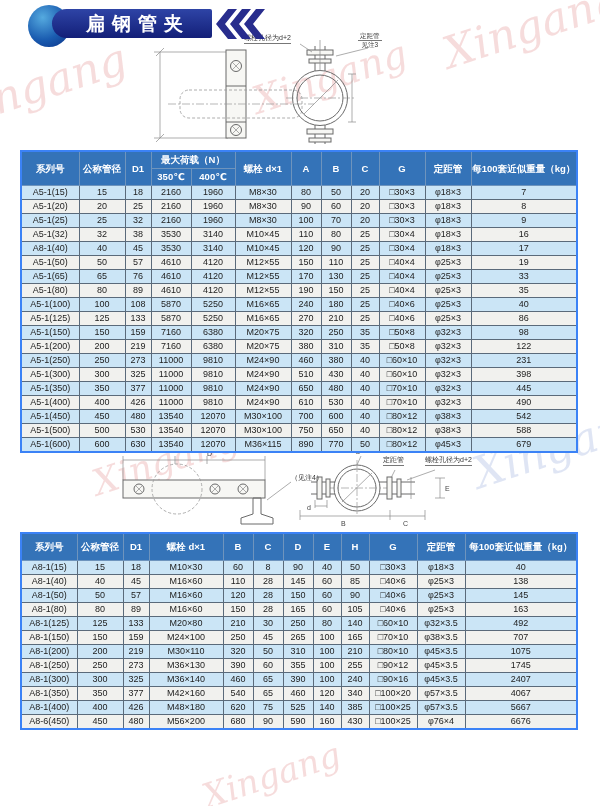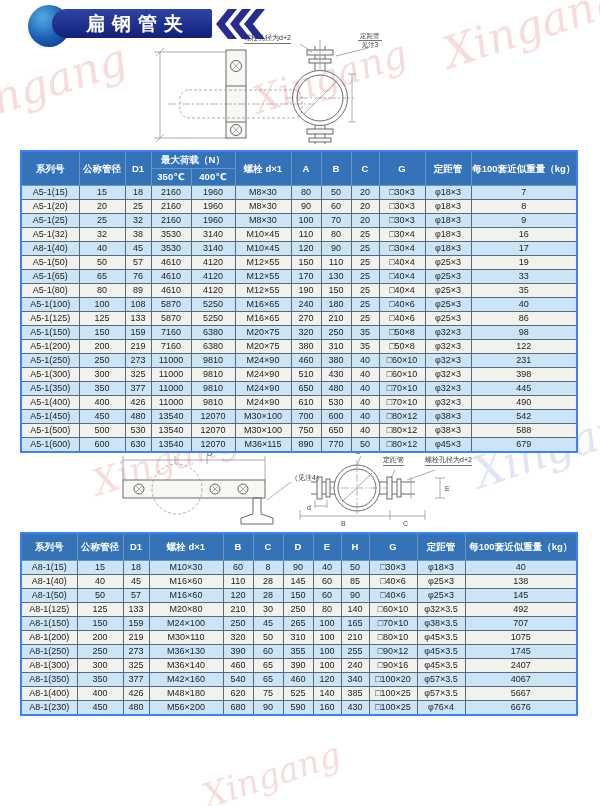--- a/index.html
+++ b/index.html
@@ -557,20 +557,34 @@
           <td>120</td>
           <td>28</td>
           <td>150</td>
           <td>60</td>
           <td>90</td>
           <td>□40×6</td>
           <td>φ25×3</td>
           <td>145</td>
         </tr>
         <tr>
+          <td>A8-1(80)</td>
+          <td>80</td>
+          <td>89</td>
+          <td>M16×60</td>
+          <td>150</td>
+          <td>28</td>
+          <td>165</td>
+          <td>60</td>
+          <td>105</td>
+          <td>□40×6</td>
+          <td>φ25×3</td>
+          <td>163</td>
+        </tr>
+        <tr>
           <td>A8-1(125)</td>
           <td>125</td>
           <td>133</td>
           <td>M20×80</td>
           <td>210</td>
           <td>30</td>
           <td>250</td>
           <td>80</td>
           <td>140</td>
           <td>□60×10</td>
@@ -655,21 +669,21 @@
           <td>620</td>
           <td>75</td>
           <td>525</td>
           <td>140</td>
           <td>385</td>
           <td>□100×25</td>
           <td>φ57×3.5</td>
           <td>5667</td>
         </tr>
         <tr>
-          <td>A8-1(230)</td>
+          <td>A8-6(450)</td>
           <td>450</td>
           <td>480</td>
           <td>M56×200</td>
           <td>680</td>
           <td>90</td>
           <td>590</td>
           <td>160</td>
           <td>430</td>
           <td>□100×25</td>
           <td>φ76×4</td>

